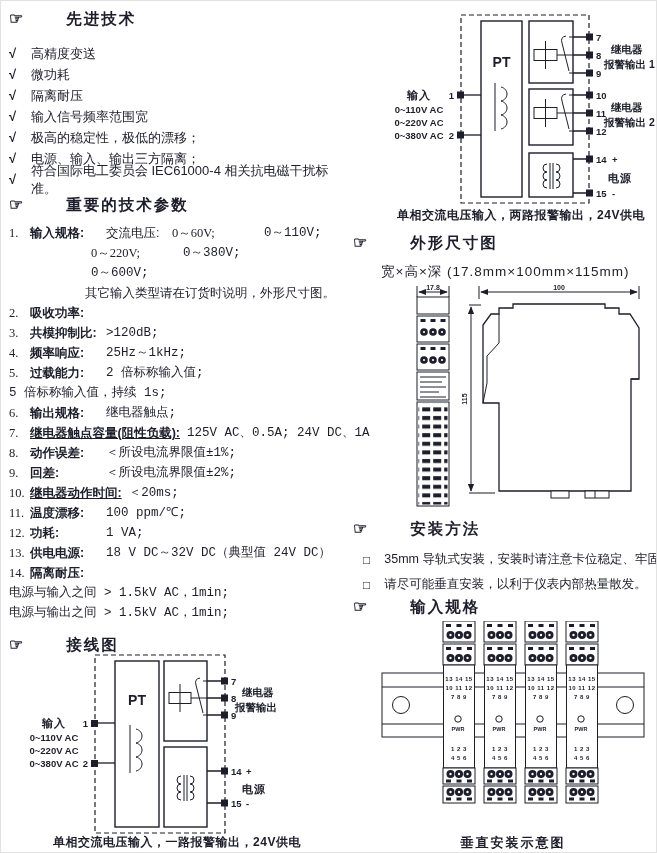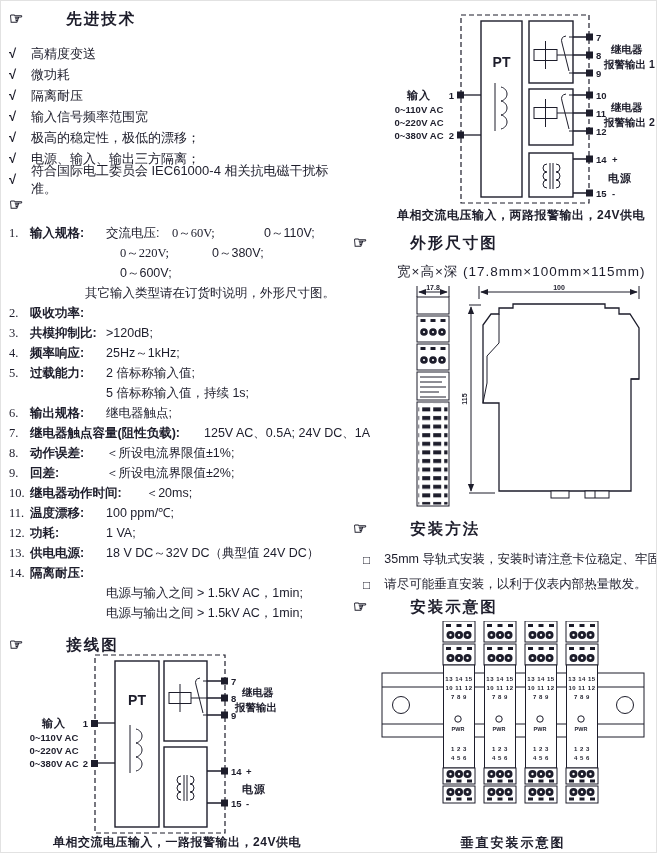--- a/index.html
+++ b/index.html
@@ -15,45 +15,45 @@
   .hand{font-size:16px;font-weight:bold;}
   .sec-title{font-size:15.5px;font-weight:bold;letter-spacing:2px;margin-left:32px;}
 
   .checklist{list-style:none;margin:0;padding:0;}
   .checklist li{display:flex;gap:10px;font-size:13px;height:21px;align-items:center;}
   .chk{width:12px;font-weight:bold;}
 
   .params .prow{display:flex;font-size:12.5px;line-height:20px;white-space:nowrap;}
   .pnum{width:21px;flex:none;font-family:"Liberation Serif",serif;}
   .plab{font-weight:bold;flex:none;min-width:76px;}
-  .plab.auto{min-width:0;margin-right:24px;}
-  .pv{font-family:Liberation Sans, sans-serif;}
+  .plab.auto{min-width:0;margin-right:7px;text-decoration:underline;}
+  .pv{font-family:Liberation Mono, monospace;}
   .pprefix{flex:none;width:66px;}
   .vcol{flex:none;width:92px;font-family:"Liberation Serif",serif;}
-  .ind-val{margin-left:111px;}
-  .ind-cont{margin-left:97px;}
+  .ind-val{margin-left:82px;}
+  .ind-cont{}
   .ind-note{margin-left:76px;}
 
   .size-line{font-size:13.5px;letter-spacing:1px;white-space:nowrap;}
   .boxlist{font-size:12.5px;}
   .boxlist .bitem{display:flex;gap:14px;height:25px;align-items:center;white-space:nowrap;}
   .bx{font-size:12px;}
 
   
   .h-adv{top:2px;}
   .checklist{top:36px;}
   .h-params{top:188px;}
   .params{top:216px;width:342px;}
   .h-wiring{top:628px;}
   .fig-ws{top:646px;left:18px;}
 
   
   .fig-wd{top:0;left:30px;}
   .h-dims{top:226px;}
-  .size-line{top:256px;left:44px;}
+  .size-line{top:256px;left:28px;}
   .svg-dims{top:278px;left:46px;}
   .h-install{top:512px;}
   .boxlist{top:540px;left:10px;}
   .h-mount{top:590px;}
   .svg-mount{top:614px;left:28px;}
 
   
   svg{display:block;}
   svg text{fill:#1d1d2b;font-family:"Liberation Sans",sans-serif;}
   .ln{stroke:#1d1d2b;stroke-width:1.3;fill:none;}
@@ -110,20 +110,21 @@
           <span>电源、输入、输出三方隔离；</span>
         </li>
       <li>
           <span class="chk">√</span>
           <span>符合国际电工委员会 IEC61000-4 相关抗电磁干扰标准。</span>
         </li>
     </ul>
 
     <div class="sec-header h-params">
       <span class="hand">☞</span>
+      <span class="sec-title">重要的技术参数</span>
     </div>
 
     <div class="params">
       <div class="prow">
         <span class="pnum">1.</span>
         <span class="plab">输入规格:</span>
         <span class="pprefix">交流电压:</span>
         <span class="vcol">0～60V;</span>
         <span class="pv">0～110V;</span>
       </div>
@@ -442,21 +443,21 @@
           <span>35mm 导轨式安装，安装时请注意卡位稳定、牢固。</span>
         </div>
       <div class="bitem">
           <span class="bx">□</span>
           <span>请尽可能垂直安装，以利于仪表内部热量散发。</span>
         </div>
     </div>
 
     <div class="sec-header h-mount">
       <span class="hand">☞</span>
-      <span class="sec-title">安装示意图</span>
+      <span class="sec-title">输入规格</span>
     </div>
 
     <svg class="svg-mount" width="265" height="234" viewBox="0 0 265 234">
       <defs>
         <g id="im">
           <rect class="boxthin" x="0" y="0" width="32" height="21"></rect>
           <g fill="#1d1d2b">
             <rect x="3" y="3" width="5" height="3"></rect>
               <rect x="13.5" y="3" width="5" height="3"></rect>
               <rect x="24" y="3" width="5" height="3"></rect>

